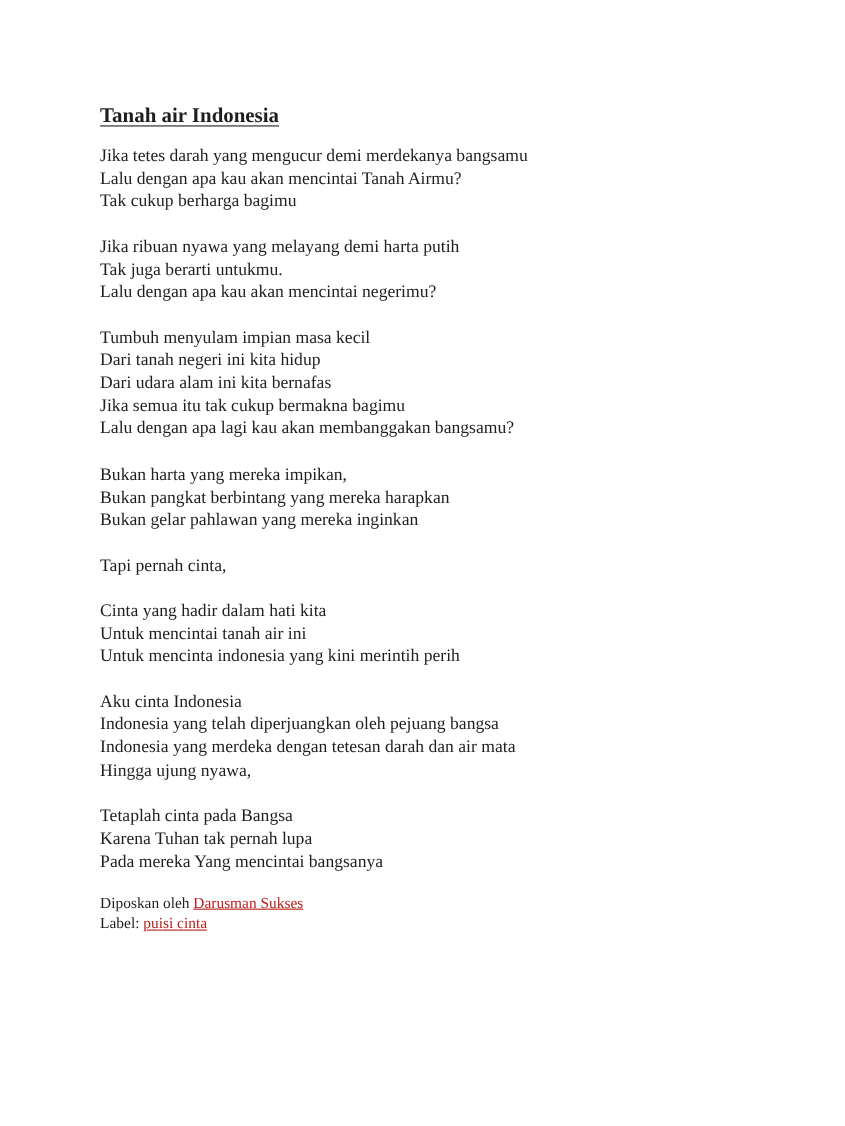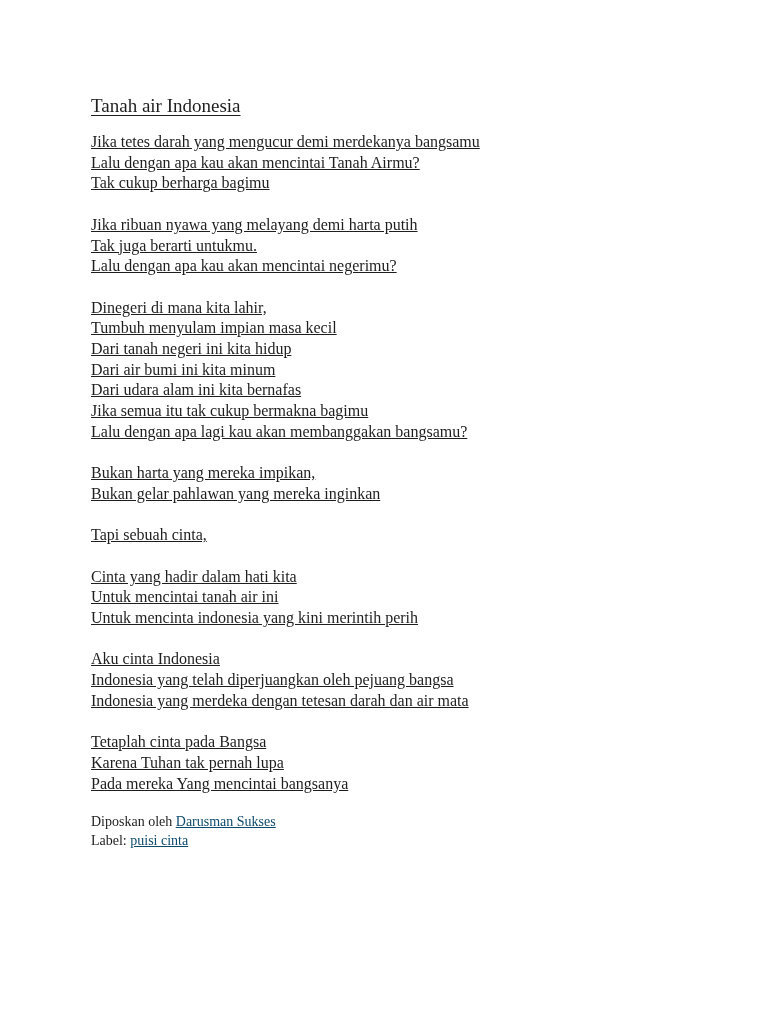--- a/index.html
+++ b/index.html
@@ -1,65 +1,65 @@
 <!DOCTYPE html>
 <html><head>
 <meta charset="utf-8">
 <style>
   html, body { margin: 0; padding: 0; background: #ffffff; }
   body { width: 768px; height: 1024px; position: relative; overflow: hidden;
          font-family: "Liberation Serif", "DejaVu Serif", serif; color: #1e1e1e; }
   .doc { position: absolute; left: 91px; top: 94px; width: 640px; }
-  .title { font-size: 19px; line-height: 24px; text-decoration: underline; text-decoration-thickness: 1px; text-underline-offset: 3px; margin: 0 0 14px 0; font-weight: normal; }
-  .stanza { margin: 0 0 20.7px 0; text-decoration: underline; }
+  .title { font-size: 19px; line-height: 24px; text-decoration: underline; text-decoration-thickness: 1px; text-underline-offset: 3px; margin: 0 0 14px 0; font-weight: bold; }
+  .stanza { margin: 0 0 20.7px 0; }
   .line { font-size: 16px; line-height: 20.7px; white-space: nowrap; display: block; }
   .footer { font-size: 14px; line-height: 19px; margin-top: -3px; }
-  .footer a { color: #0c4a6e; text-decoration: underline; }
+  .footer a { color: #b91c1c; text-decoration: underline; }
 </style>
 </head>
 <body>
 
 <div class="doc">
   <h1 class="title">Tanah air Indonesia</h1>
   <div id="poem">
       <div class="stanza">
         <span class="line">Jika tetes darah yang mengucur demi merdekanya bangsamu</span>
         <span class="line">Lalu dengan apa kau akan mencintai Tanah Airmu?</span>
         <span class="line">Tak cukup berharga bagimu</span>
       </div>
       <div class="stanza">
         <span class="line">Jika ribuan nyawa yang melayang demi harta putih</span>
         <span class="line">Tak juga berarti untukmu.</span>
         <span class="line">Lalu dengan apa kau akan mencintai negerimu?</span>
       </div>
       <div class="stanza">
-        <span class="line">Dinegeri di mana kita lahir,</span>
         <span class="line">Tumbuh menyulam impian masa kecil</span>
         <span class="line">Dari tanah negeri ini kita hidup</span>
-        <span class="line">Dari air bumi ini kita minum</span>
         <span class="line">Dari udara alam ini kita bernafas</span>
         <span class="line">Jika semua itu tak cukup bermakna bagimu</span>
         <span class="line">Lalu dengan apa lagi kau akan membanggakan bangsamu?</span>
       </div>
       <div class="stanza">
         <span class="line">Bukan harta yang mereka impikan,</span>
+        <span class="line">Bukan pangkat berbintang yang mereka harapkan</span>
         <span class="line">Bukan gelar pahlawan yang mereka inginkan</span>
       </div>
       <div class="stanza">
-        <span class="line">Tapi sebuah cinta,</span>
+        <span class="line">Tapi pernah cinta,</span>
       </div>
       <div class="stanza">
         <span class="line">Cinta yang hadir dalam hati kita</span>
         <span class="line">Untuk mencintai tanah air ini</span>
         <span class="line">Untuk mencinta indonesia yang kini merintih perih</span>
       </div>
       <div class="stanza">
         <span class="line">Aku cinta Indonesia</span>
         <span class="line">Indonesia yang telah diperjuangkan oleh pejuang bangsa</span>
         <span class="line">Indonesia yang merdeka dengan tetesan darah dan air mata</span>
+        <span class="line">Hingga ujung nyawa,</span>
       </div>
       <div class="stanza">
         <span class="line">Tetaplah cinta pada Bangsa</span>
         <span class="line">Karena Tuhan tak pernah lupa</span>
         <span class="line">Pada mereka Yang mencintai bangsanya</span>
       </div>
     </div>
   <div class="footer">
     <div><span>Diposkan oleh </span><a href="#">Darusman Sukses</a></div>
     <div><span>Label: </span><a href="#">puisi cinta</a></div>

